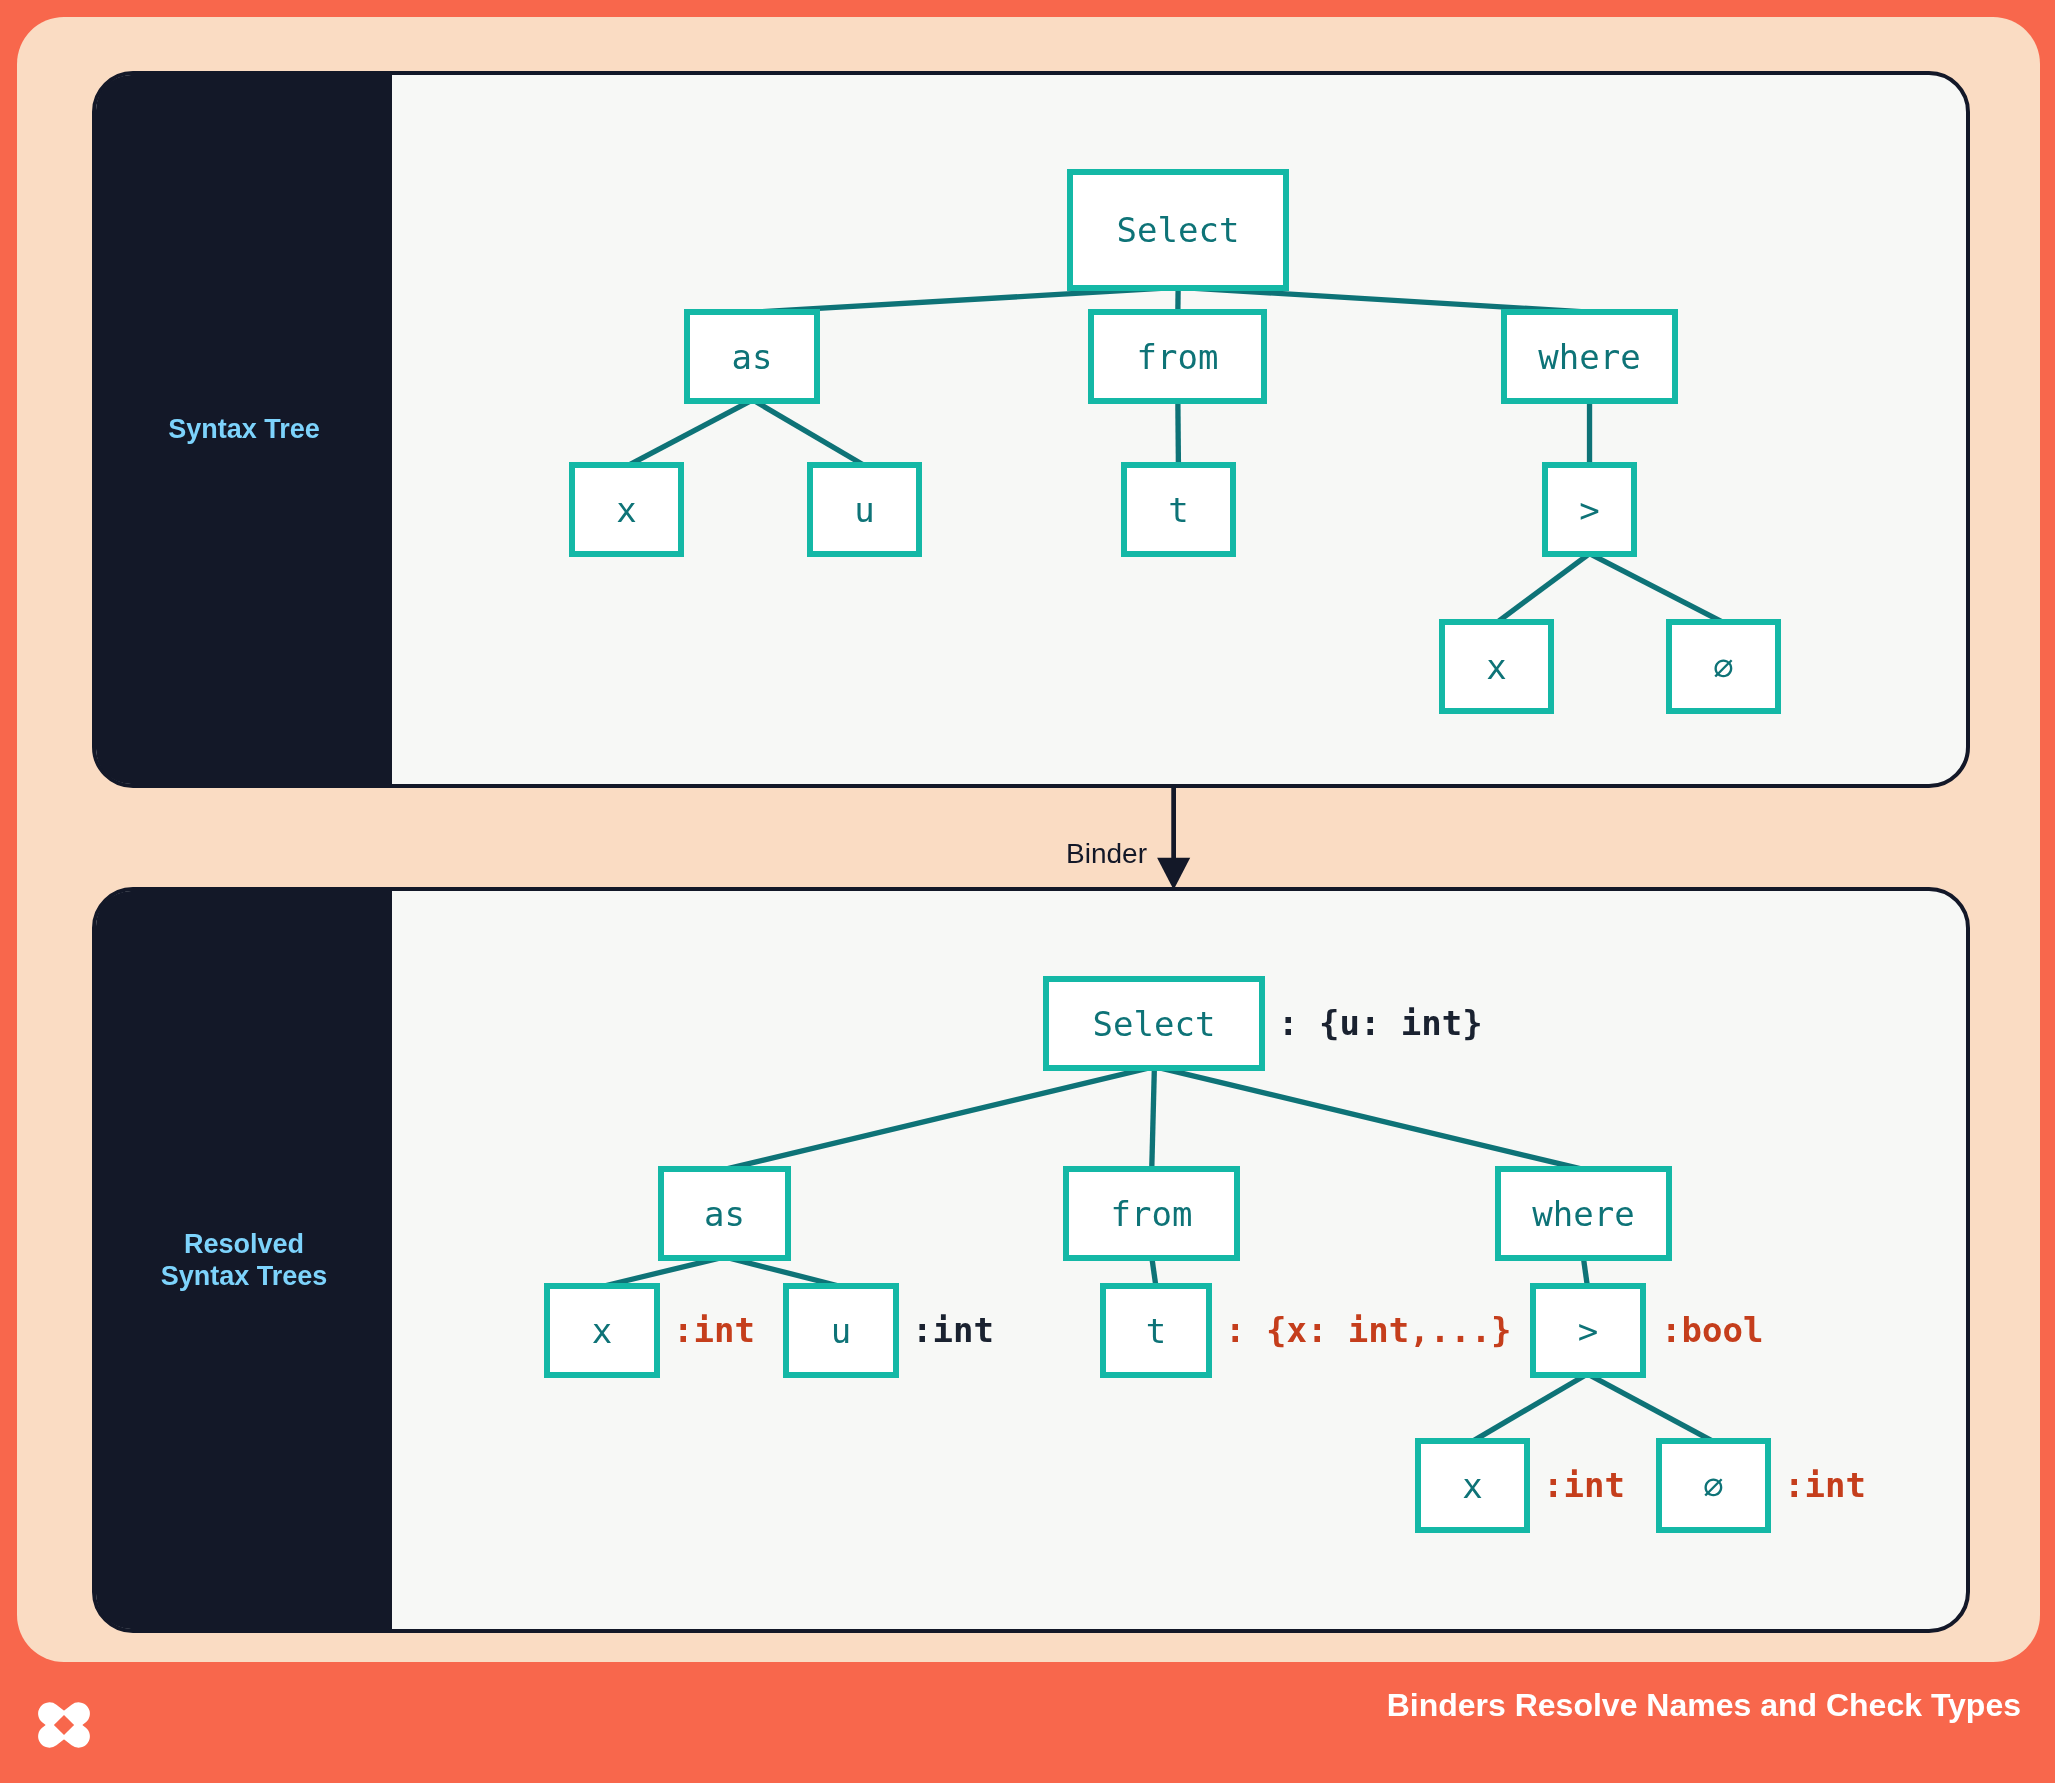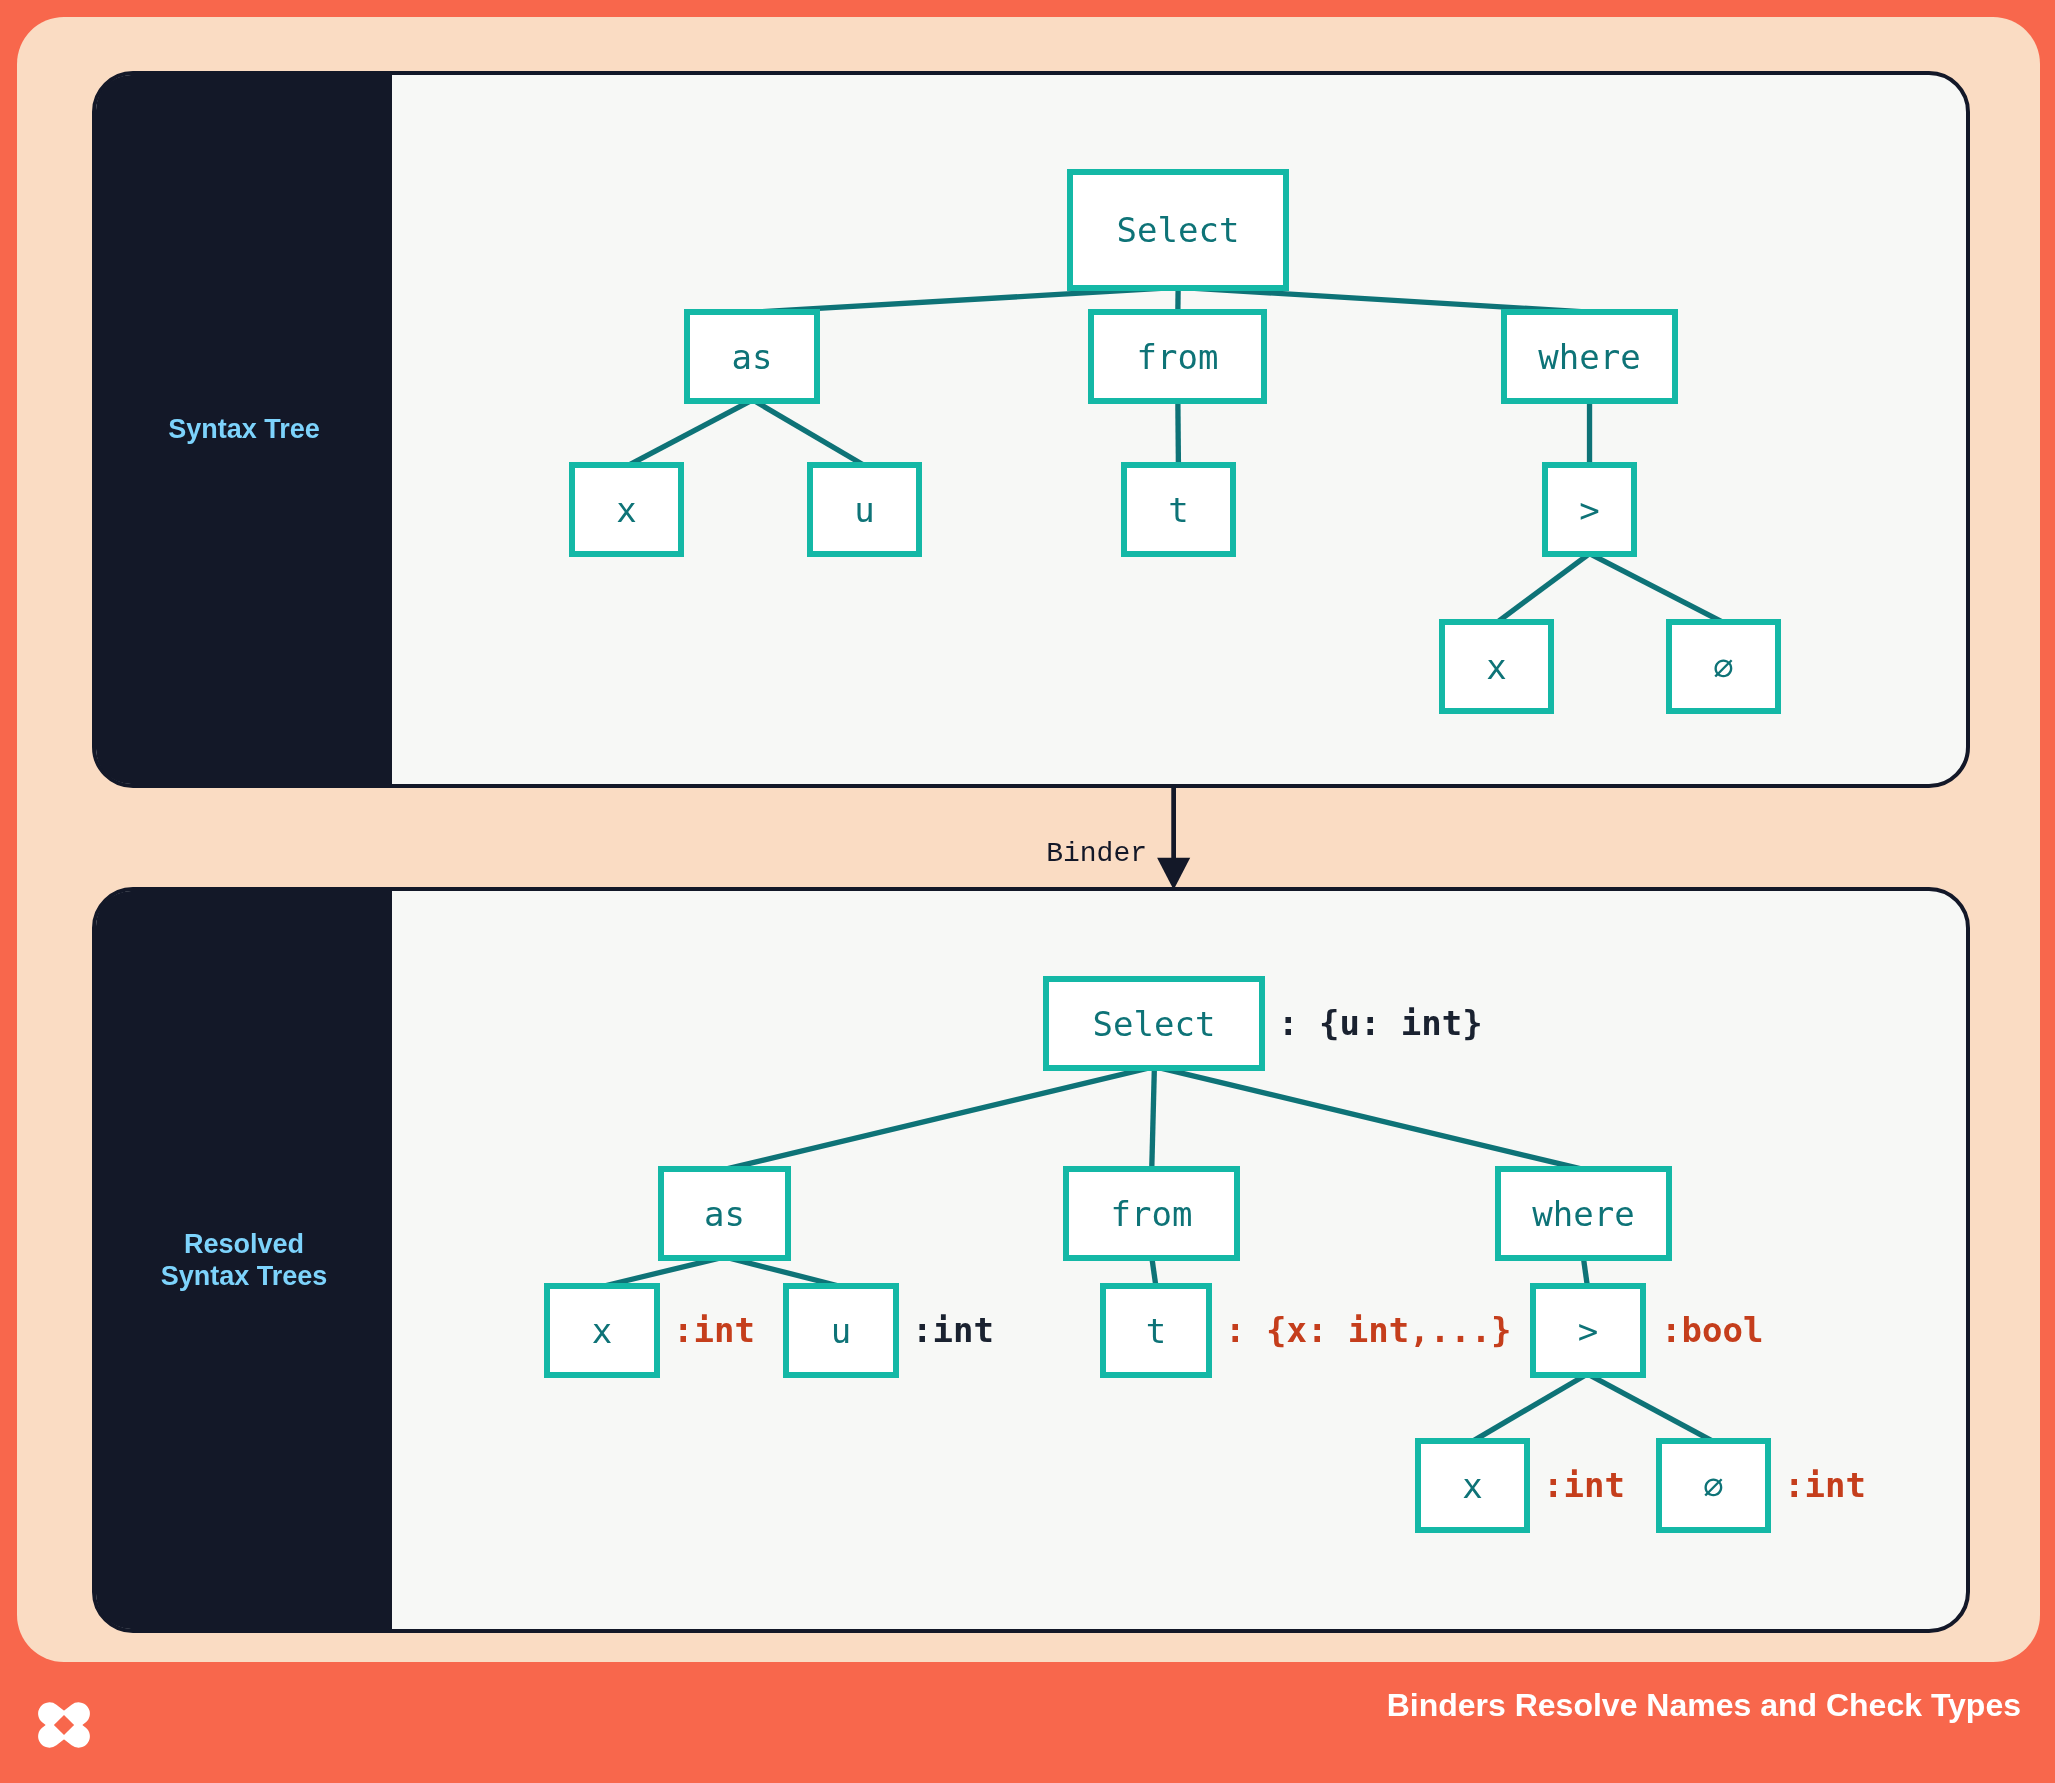--- a/index.html
+++ b/index.html
@@ -19,21 +19,21 @@
   .edges{position:absolute;left:0;top:0;pointer-events:none;}
   .node{position:absolute;background:#ffffff;border:6px solid #14b8a6;
         box-sizing:border-box;display:flex;align-items:center;justify-content:center;
         font-family:"DejaVu Sans Mono",monospace;font-size:34px;color:#0e7377;}
   .annotation{position:absolute;font-family:"DejaVu Sans Mono",monospace;
               font-size:34px;font-weight:700;white-space:nowrap;}
   .annotation.red{color:#c53e1c;}
   .annotation.dark{color:#1a2230;}
   #binder{position:absolute;left:946px;top:788px;width:473px;height:104px;}
   #binder-label{position:absolute;right:272px;top:50px;color:#131828;
-                font-family:Liberation Mono, monospace;font-size:28px;}
+                font-family:Liberation Sans, sans-serif;font-size:28px;}
   #footer{position:absolute;left:0;top:1662px;width:2056px;height:86px;}
   #footer-title{position:absolute;right:35px;top:50%;transform:translateY(-50%);
                 color:#ffffff;font-size:32px;font-weight:700;}
   #logo{position:absolute;left:33px;top:32px;}
 </style>
 </head>
 <body>
 
 <div id="canvas">
   <div class="peach"></div>

